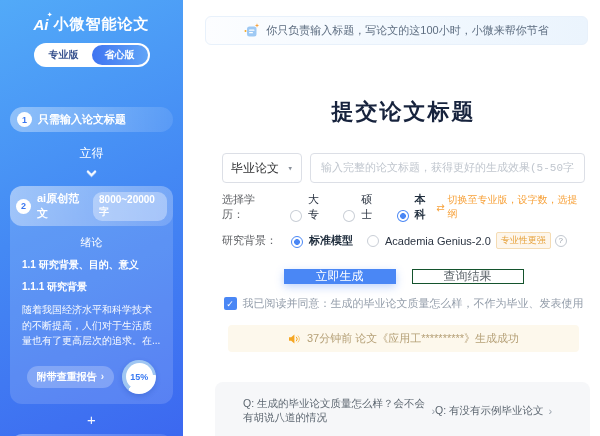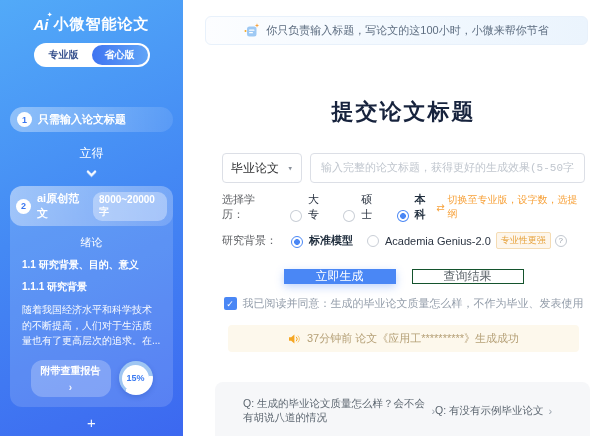--- a/index.html
+++ b/index.html
@@ -35,21 +35,21 @@
   .card2-head { display:flex; align-items:center; gap:6px; padding:5px 6px;
     background:linear-gradient(90deg,rgba(255,255,255,.40),rgba(255,255,255,.16));
     border-radius:12px; font-size:11px; font-weight:700; }
   .size-badge { margin-left:auto; background:rgba(255,255,255,.34); border-radius:9px;
     padding:2px 6px; font-size:10px; font-weight:700; }
   .preview-title { text-align:center; font-size:11px; font-weight:400; margin-top:9px; }
   .pline { font-size:10px; font-weight:700; margin:8px 12px 0; }
   .ppara { font-size:10px; line-height:1.55; margin:8px 12px 0; opacity:.96; }
   .report-row { display:flex; align-items:center; justify-content:center; gap:8px; margin-top:11px; }
   .report-btn { background:rgba(255,255,255,.24); border-radius:12px; padding:4px 10px;
-    font-size:10px; font-weight:700; display:flex; align-items:center; gap:4px; cursor:pointer;flex-direction:column; }
+    font-size:10px; font-weight:700; display:flex; align-items:center; gap:4px; cursor:pointer; }
   .report-arrow { font-size:10px; opacity:.9; }
   .ring { width:34px; height:34px; border-radius:50%;
     background:conic-gradient(from 220deg,#9fc6f2 0 62%,#ffffff 0); 
     display:flex; align-items:center; justify-content:center; box-shadow:0 2px 5px rgba(20,60,160,.25); }
   .ring-inner { width:27px; height:27px; border-radius:50%; background:#fff; color:#3b7bf2;
     font-size:9px; font-weight:800; display:flex; align-items:center; justify-content:center; }
   .plus { text-align:center; font-size:15px; margin:7px 0 6px; opacity:.95; }
 
   
   .main { position:absolute; left:183px; top:0; right:0; bottom:0; background:#fff; }

